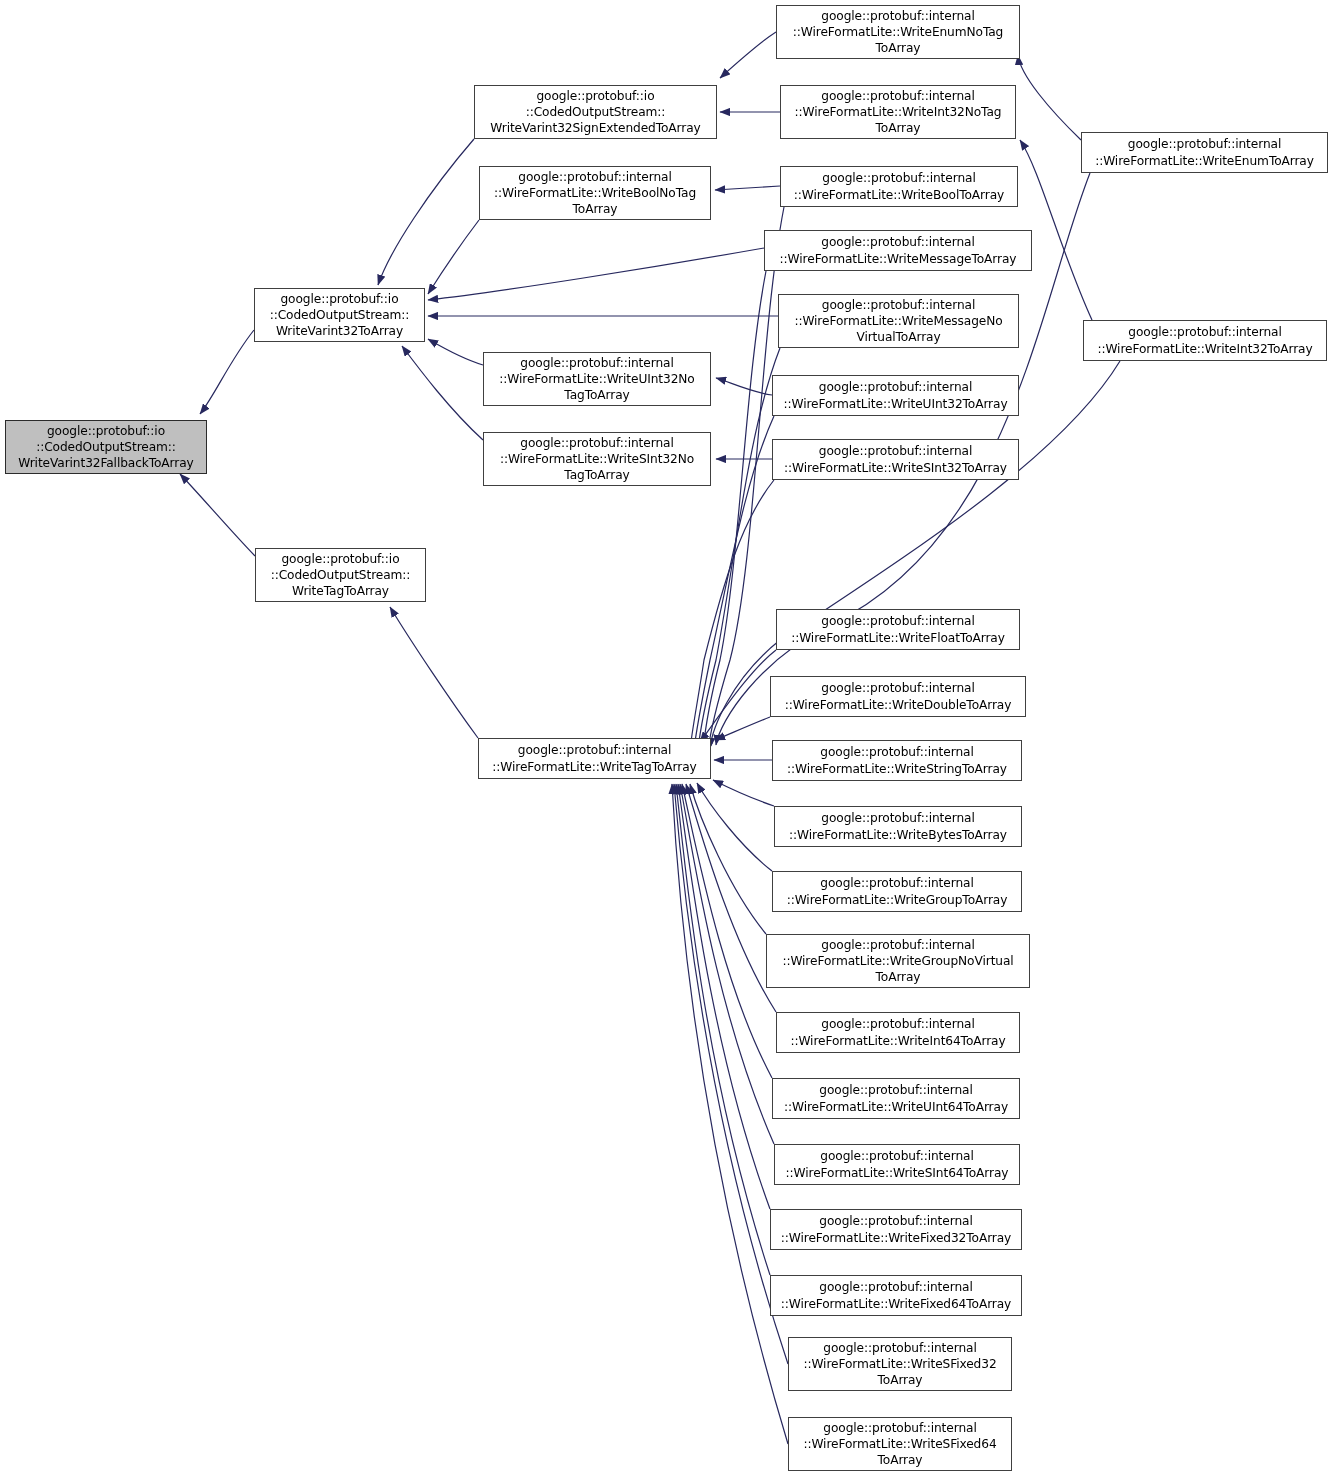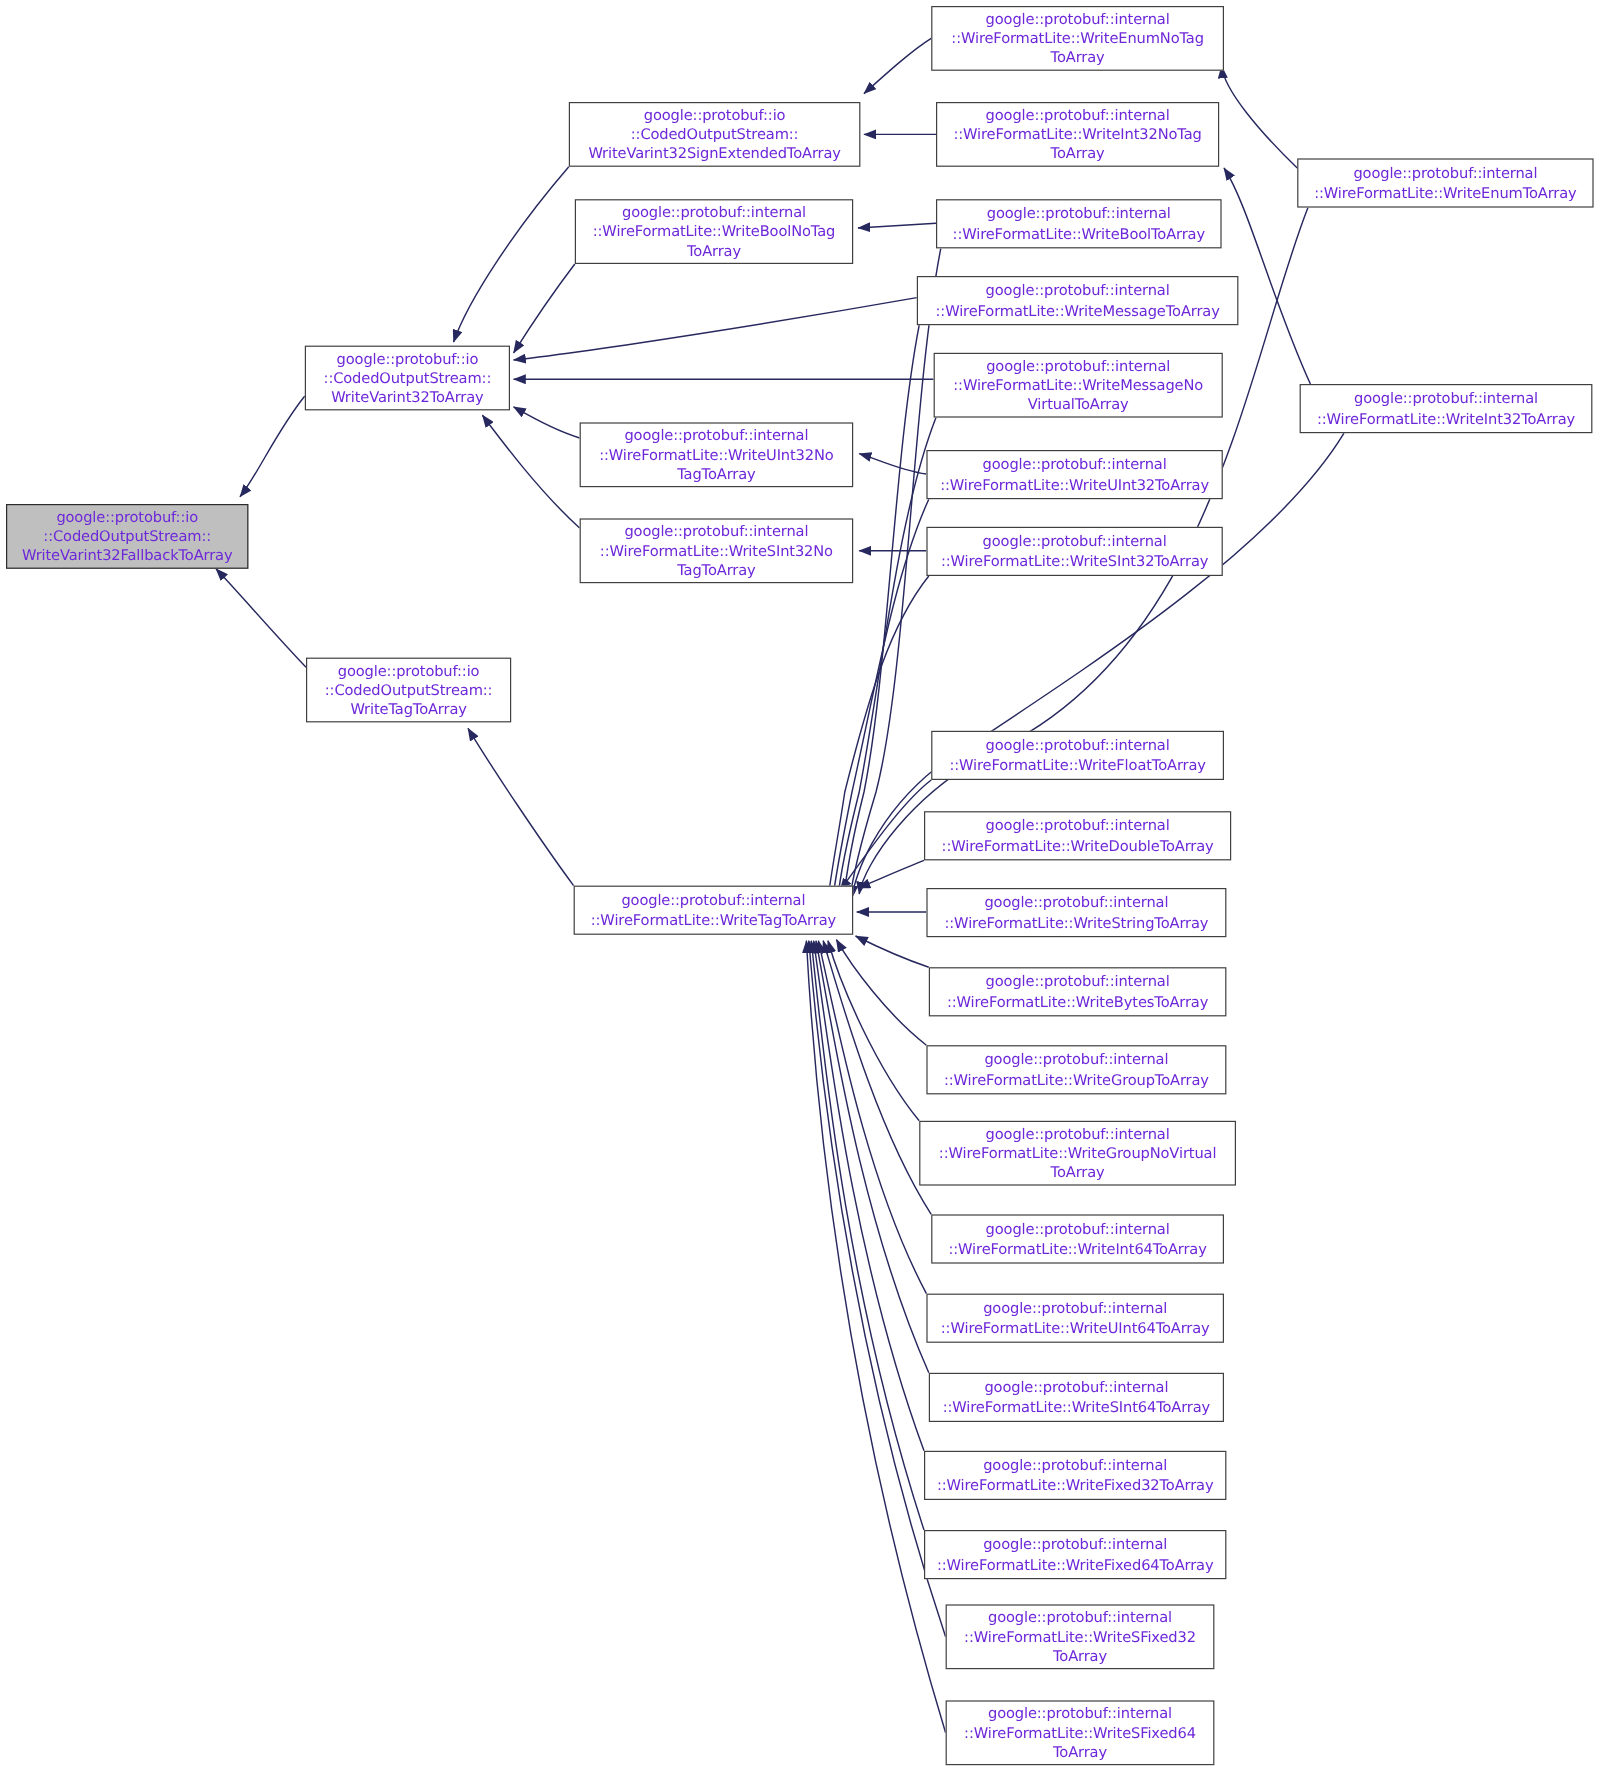--- a/index.html
+++ b/index.html
@@ -21,21 +21,21 @@
     top: 0;
     width: 1336px;
     height: 1480px;
     pointer-events: none;
   }
   .node {
     position: absolute;
     box-sizing: border-box;
     border: 1px solid #404040;
     background: #ffffff;
-    color: #6d28d9;
+    color: #000000;
     font-size: 12.2px;
     line-height: 16.3px;
     text-align: center;
     display: flex;
     align-items: center;
     justify-content: center;
     white-space: pre-line;
     letter-spacing: -0.1px;
     z-index: 5;
   }

